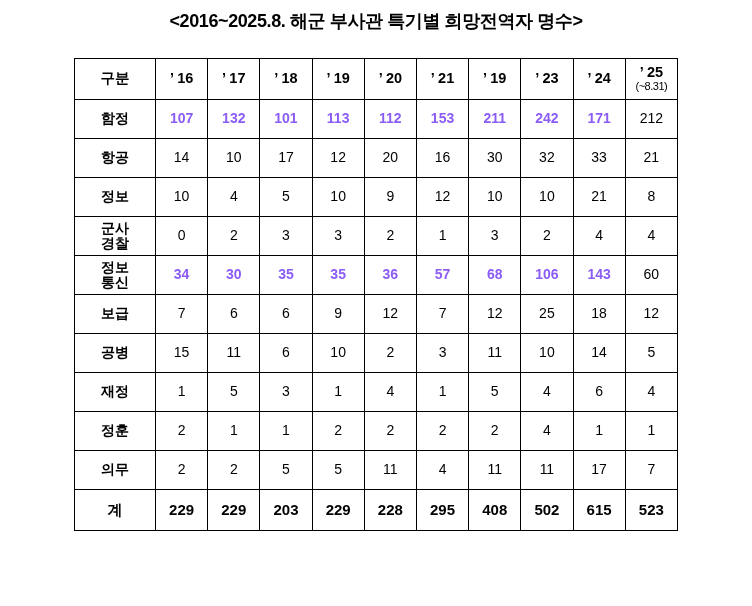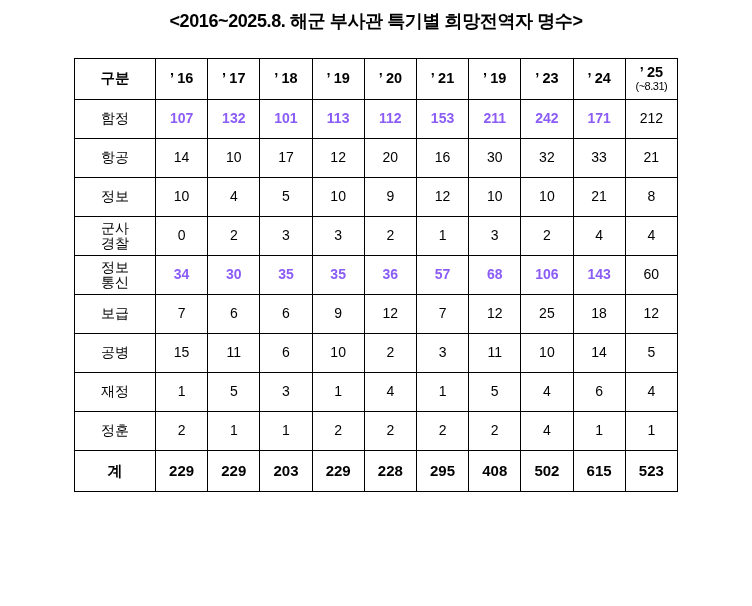--- a/index.html
+++ b/index.html
@@ -44,21 +44,21 @@
     height: 38px;
     line-height: 1.1;
     background: #ffffff;
   }
   table.data thead th {
     font-weight: bold;
     height: 40px;
     font-size: 14.5px;
   }
   td.rowlabel, th.rowlabel {
-    font-weight: normal;
+    font-weight: bold;
     font-size: 14.5px;
   }
   .sub {
     display: block;
     font-size: 11px;
     font-weight: normal;
     letter-spacing: -0.5px;
     margin-top: -1px;
   }
   .hl {
@@ -252,20 +252,33 @@
         <td>1</td>
         <td>2</td>
         <td>2</td>
         <td>2</td>
         <td>2</td>
         <td>4</td>
         <td>1</td>
         <td>1</td>
       </tr>
 
+      <tr>
+        <td class="rowlabel">의무</td>
+        <td>2</td>
+        <td>2</td>
+        <td>5</td>
+        <td>5</td>
+        <td>11</td>
+        <td>4</td>
+        <td>11</td>
+        <td>11</td>
+        <td>17</td>
+        <td>7</td>
+      </tr>
 
 
       <tr class="total">
         <td class="rowlabel">계</td>
         <td>229</td>
         <td>229</td>
         <td>203</td>
         <td>229</td>
         <td>228</td>
         <td>295</td>

